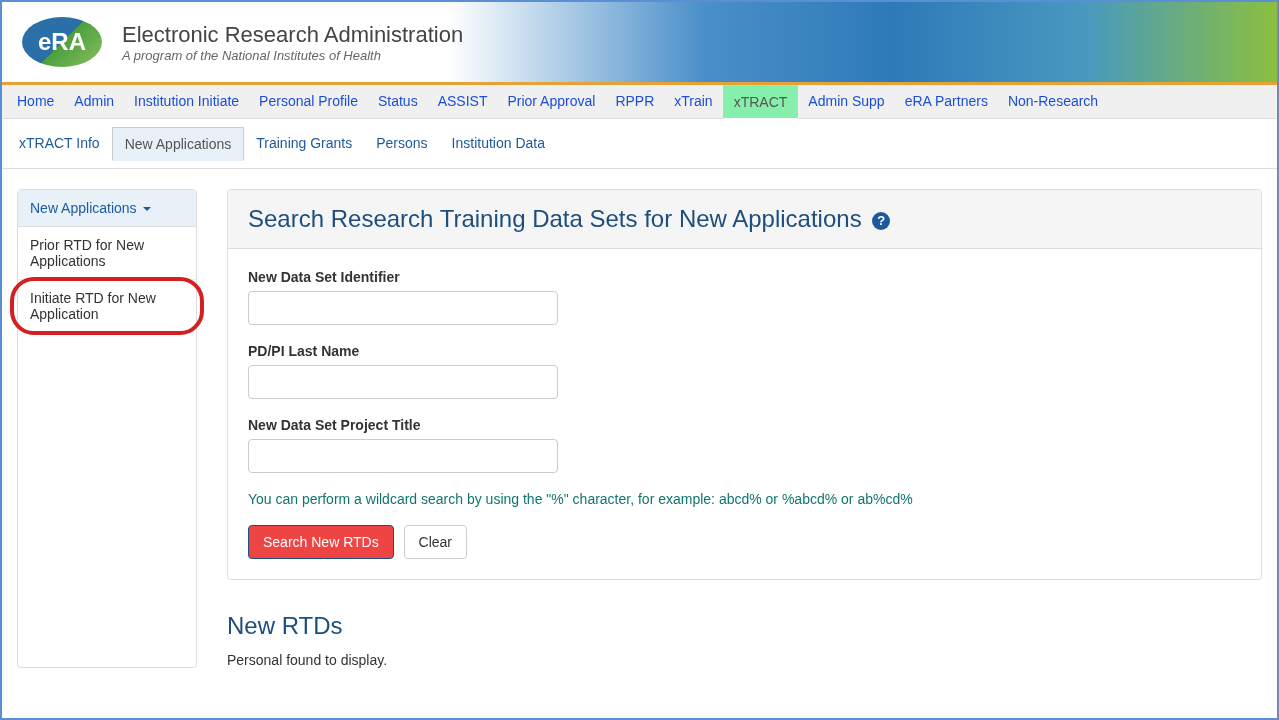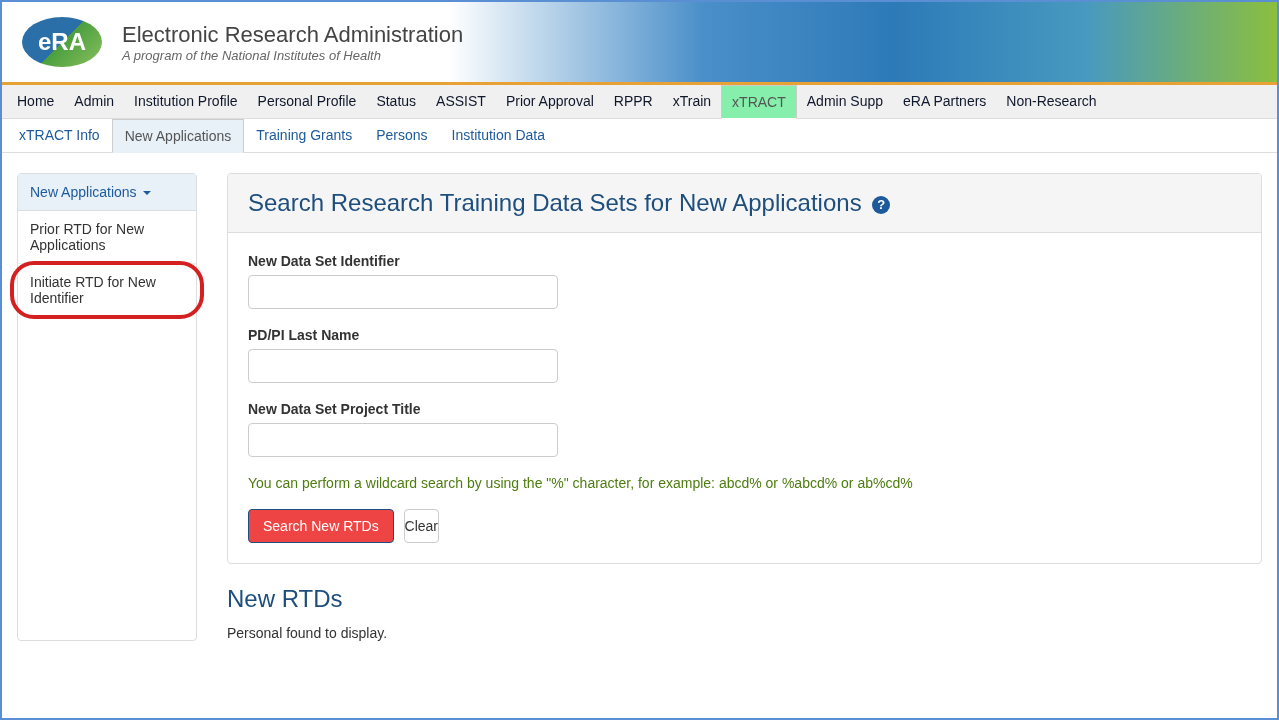--- a/index.html
+++ b/index.html
@@ -5,66 +5,66 @@
 * { box-sizing: border-box; margin: 0; padding: 0; }
 body { font-family: Arial, Helvetica, sans-serif; font-size: 14px; color: #333; background: #fff; border: 2px solid #5a8fd4; width: 1279px; height: 720px; overflow: hidden; }
 .header { height: 80px; background: linear-gradient(90deg, #fff 0%, #fff 35%, #4a8fc9 55%, #2d7ab8 70%, #4899c0 85%, #8bbf3e 100%); display: flex; align-items: center; padding: 0 20px; position: relative; }
 .logo { width: 80px; height: 50px; background: linear-gradient(135deg, #2a6fa8 0%, #2a6fa8 50%, #4a9f3e 50%, #8bbf5e 100%); border-radius: 50%; display: flex; align-items: center; justify-content: center; margin-right: 20px; }
 .logo-text { color: #fff; font-size: 24px; font-weight: bold; }
 .header-title { color: #555; }
 .header-title h1 { font-size: 22px; font-weight: normal; color: #444; }
 .header-title p { font-size: 13px; font-style: italic; color: #666; }
 .orange-bar { height: 3px; background: #e8a135; }
 .nav-primary { background: #f0f0f0; border-bottom: 1px solid #ddd; padding: 0 5px; display: flex; }
-.nav-primary a { padding: 8px 10px; text-decoration: none; color: #0f172a; font-size: 14px; }
+.nav-primary a { padding: 8px 10px; text-decoration: none; color: #1d4ed8; font-size: 14px; }
 .nav-primary a.active { background: #86efac; border: 1px solid #ccc; border-bottom: 1px solid #fff; margin-bottom: -1px; color: #555; }
-.nav-secondary { background: #fff; border-bottom: 1px solid #ddd; padding: 0 5px; display: flex; }
+.nav-secondary { background: #fff; border-bottom: 1px solid #ddd; padding: 8px 5px; display: flex; }
 .nav-secondary a { padding: 8px 12px; text-decoration: none; color: #1d5a9c; font-size: 14px; }
 .nav-secondary a.active { background: #e8f0f8; border: 1px solid #ccc; border-bottom: 1px solid #e8f0f8; margin-bottom: -1px; color: #555; }
 .content { display: flex; padding: 20px 15px; gap: 30px; }
 .sidebar { width: 180px; border: 1px solid #ddd; border-radius: 4px; background: #fff; }
 .sidebar-header { background: #e8f0f8; padding: 10px 12px; color: #1d5a9c; border-bottom: 1px solid #ddd; font-size: 14px; cursor: pointer; }
 .caret { display: inline-block; width: 0; height: 0; margin-left: 2px; vertical-align: middle; border-top: 4px solid; border-right: 4px solid transparent; border-left: 4px solid transparent; }
 .sidebar-item { padding: 10px 12px; color: #333; font-size: 14px; border-bottom: 1px solid #eee; cursor: pointer; }
 .sidebar-item:last-child { border-bottom: none; }
 .highlight-circle { position: relative; }
 .highlight-circle::after { content: ''; position: absolute; top: -3px; left: -8px; right: -8px; bottom: -3px; border: 4px solid #d42020; border-radius: 24px; pointer-events: none; }
 .main { flex: 1; }
-.panel { border: 1px solid #ddd; border-radius: 4px; background: #fff; margin-bottom: 21px; }
+.panel { border: 1px solid #ddd; border-radius: 4px; background: #fff; margin-bottom: 32px; }
 .panel-header { background: #f5f5f5; padding: 15px 20px; border-bottom: 1px solid #ddd; border-radius: 4px 4px 0 0; }
 .panel-header h2 { color: #1d4e7d; font-size: 24px; font-weight: normal; }
 .help-icon { display: inline-flex; width: 18px; height: 18px; background: #1d5a9c; border-radius: 50%; color: #fff; font-size: 13px; align-items: center; justify-content: center; font-weight: bold; vertical-align: middle; margin-left: 4px; }
 .panel-body { padding: 20px; }
 .form-group { margin-bottom: 18px; }
 .form-group label { display: block; font-weight: bold; font-size: 14px; margin-bottom: 6px; color: #333; }
 .form-group input { width: 310px; height: 34px; border: 1px solid #ccc; border-radius: 4px; padding: 6px 10px; font-size: 14px; }
-.hint-text { color: #4d7c0f; font-size: 14px; margin-bottom: 18px; }
+.hint-text { color: #0f766e; font-size: 14px; margin-bottom: 18px; }
 .btn-primary { background: #ef4444; color: #fff; border: 1px solid #1d4e7d; padding: 8px 14px; border-radius: 4px; font-size: 14px; cursor: pointer; }
-.btn-default { background: #fff; color: #333; border: 1px solid #ccc; padding: 8px 0; border-radius: 4px; font-size: 14px; cursor: pointer; margin-left: 6px; }
+.btn-default { background: #fff; color: #333; border: 1px solid #ccc; padding: 8px 14px; border-radius: 4px; font-size: 14px; cursor: pointer; margin-left: 6px; }
 .section-title { color: #1d4e7d; font-size: 24px; font-weight: normal; margin-bottom: 12px; }
 .empty-text { color: #333; font-size: 14px; }
 </style>
 </head>
 <body>
 
 <div class="header">
   <div class="logo">
     <span class="logo-text">eRA</span>
   </div>
   <div class="header-title">
     <h1>Electronic Research Administration</h1>
     <p>A program of the National Institutes of Health</p>
   </div>
 </div>
 <div class="orange-bar"></div>
 
 <div class="nav-primary">
   <a href="#">Home</a>
   <a href="#">Admin</a>
-  <a href="#">Institution Profile</a>
+  <a href="#">Institution Initiate</a>
   <a href="#">Personal Profile</a>
   <a href="#">Status</a>
   <a href="#">ASSIST</a>
   <a href="#">Prior Approval</a>
   <a href="#">RPPR</a>
   <a href="#">xTrain</a>
   <a href="#" class="active">xTRACT</a>
   <a href="#">Admin Supp</a>
   <a href="#">eRA Partners</a>
   <a href="#">Non-Research</a>
@@ -81,21 +81,21 @@
 <div class="content">
   <div class="sidebar">
     <div class="sidebar-header">
       <span>New Applications</span>
       <span class="caret"></span>
     </div>
     <div class="sidebar-item">
       <span>Prior RTD for New Applications</span>
     </div>
     <div class="sidebar-item highlight-circle">
-      <span>Initiate RTD for New Identifier</span>
+      <span>Initiate RTD for New Application</span>
     </div>
   </div>
 
   <div class="main">
     <div class="panel">
       <div class="panel-header">
         <h2>
           <span>Search Research Training Data Sets for New Applications</span>
           <span class="help-icon">?</span>
         </h2>

